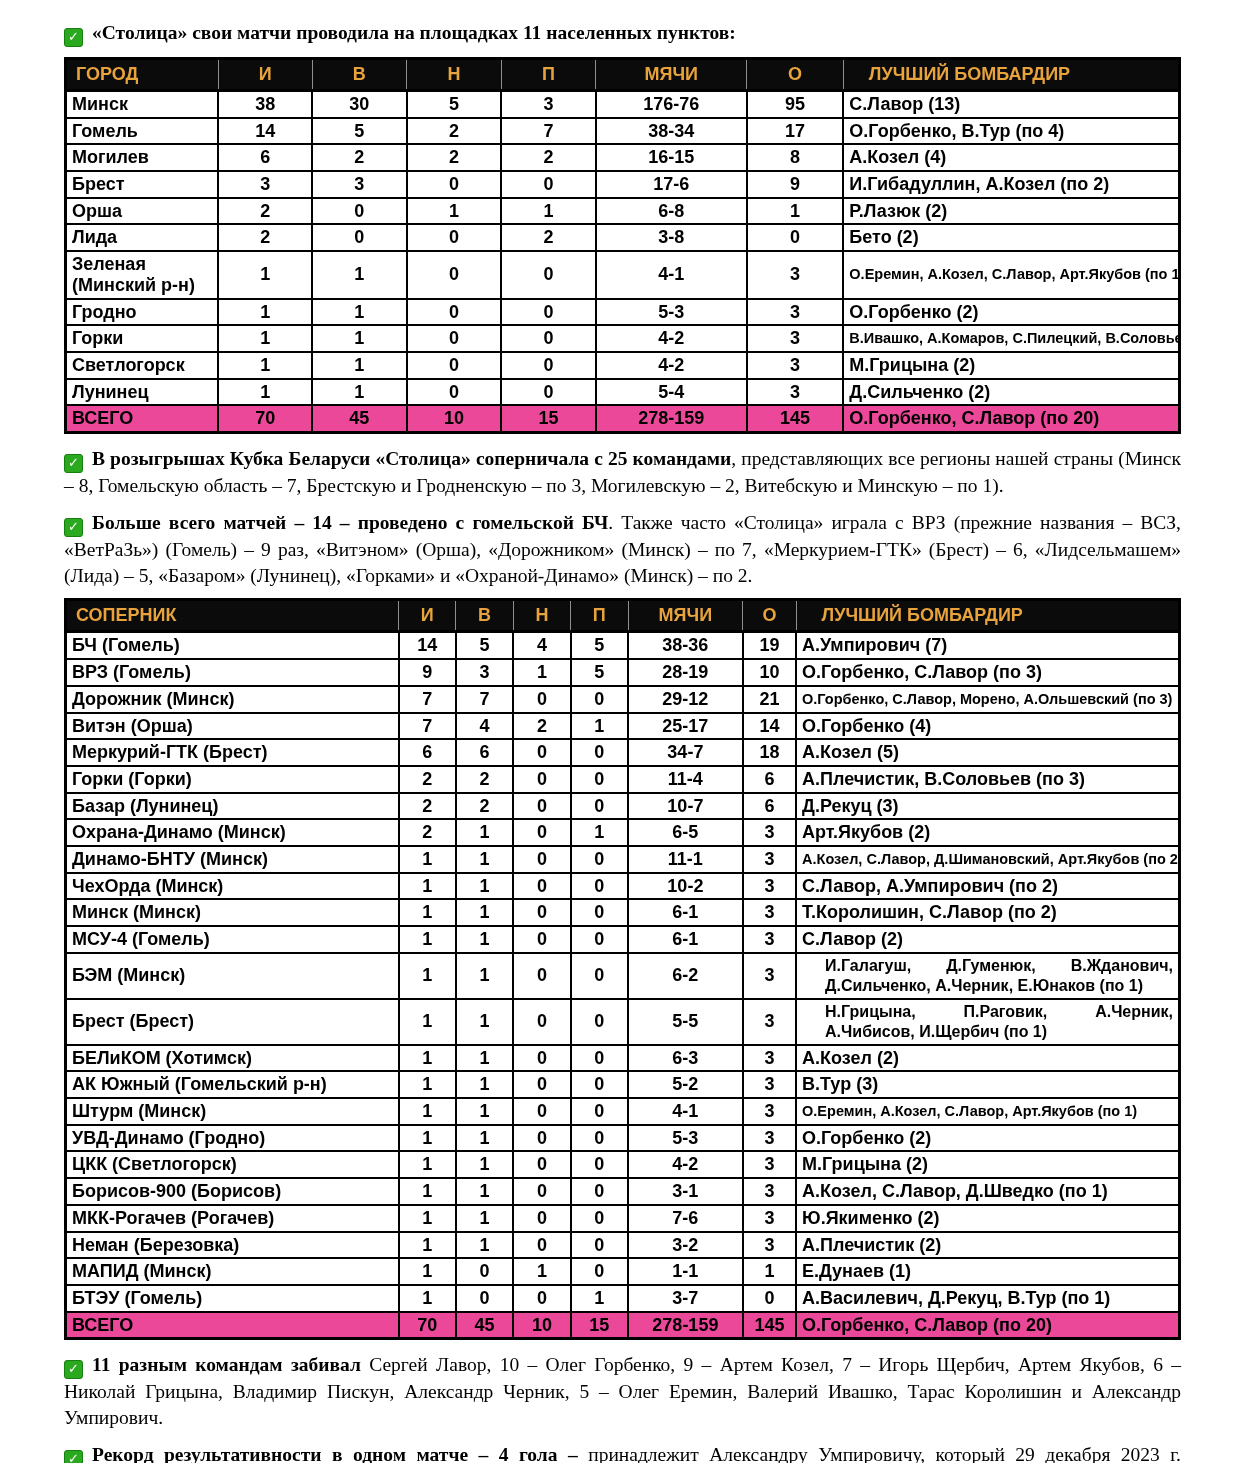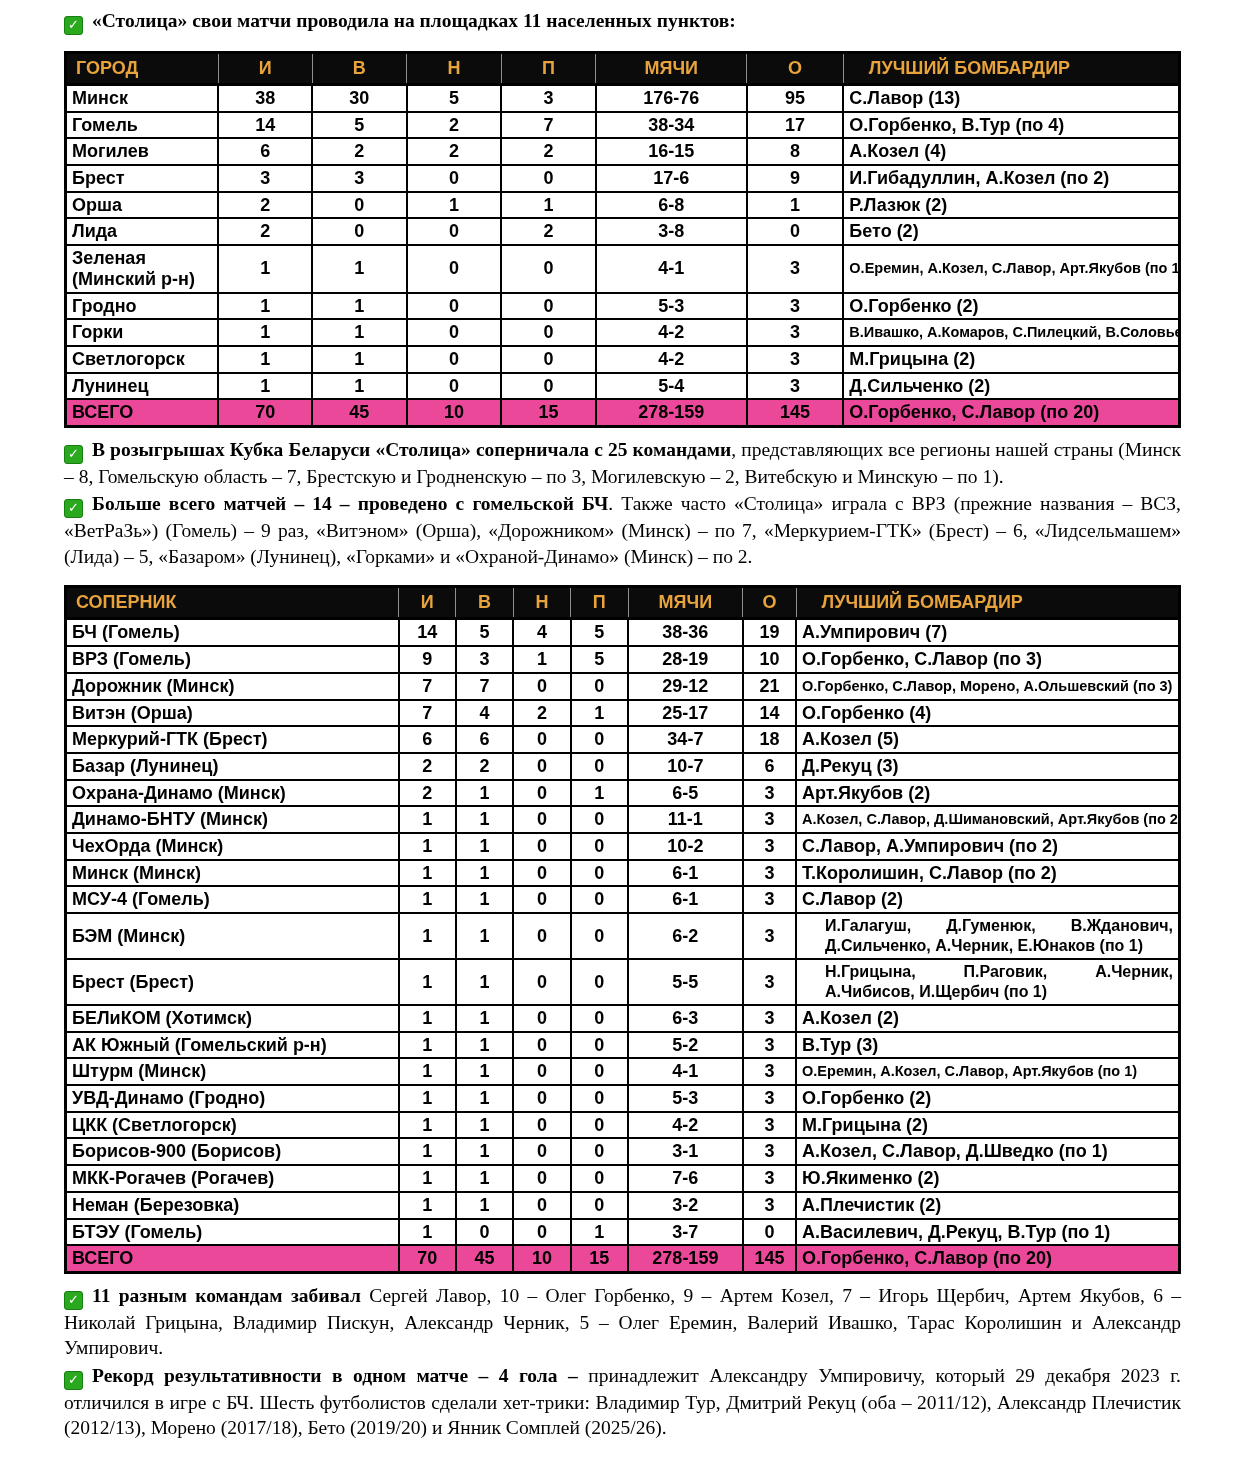--- a/index.html
+++ b/index.html
@@ -1,28 +1,28 @@
 <!DOCTYPE html>
 <html lang="ru"><head>
 <meta charset="utf-8">
 <style>
   html,body{margin:0;padding:0;background:#fff;}
   body{width:1241px;min-height:1463px;font-family:"Liberation Serif",serif;color:#000;}
   .page{padding:8px 60px 10px 64px;width:1117px;}
 
   
-  .para{font-size:19.5px;line-height:25.5px;text-align:justify;margin:0 0 2px 0;}
+  .para{font-size:19.5px;line-height:25.5px;text-align:justify;margin:12px 0 2px 0;}
   .para b{font-weight:bold;}
   .check{display:inline-block;width:17px;height:17px;background:#2aa81e;border:1px solid #157f10;
          border-radius:3px;color:#fff;font-size:13px;line-height:16px;text-align:center;
          font-family:"DejaVu Sans",sans-serif;font-weight:bold;margin-right:9px;vertical-align:-2px;}
 
   
   .tbl{border-collapse:collapse;width:1117px;table-layout:fixed;
-       font-family:"Liberation Sans",sans-serif;margin:16px 0 9px 0;border:3px solid #000;}
+       font-family:"Liberation Sans",sans-serif;margin:10px 0 9px 0;border:3px solid #000;}
   .tbl th{background:#0b0b0b;color:#e8a33c;font-size:18px;font-weight:bold;
           padding:4px 6px;border-left:1px solid #8f8f8f;border-bottom:3px solid #000;
           border-top:2px solid #fff;text-align:center;overflow:hidden;white-space:nowrap;}
   .tbl th:first-child{border-left:2px solid #fff;text-align:left;padding-left:9px;}
   .tbl th.h-left{text-align:left;padding-left:25px;}
   .tbl td{border:2px solid #000;font-size:18px;font-weight:bold;line-height:1.15;
           padding:2px 5px;overflow:hidden;background:#fff;}
   .c-name{text-align:left;padding-left:9px;white-space:normal;}
   .c-num{text-align:center;white-space:nowrap;}
   .c-scorer{text-align:left;padding-left:9px;font-size:17.5px;white-space:nowrap;}
@@ -275,20 +275,30 @@
           <td class="c-num">6</td>
           <td class="c-num">6</td>
           <td class="c-num">0</td>
           <td class="c-num">0</td>
           <td class="c-num">34-7</td>
           <td class="c-num">18</td>
           <td class="c-scorer">А.Козел (5)</td>
         </tr>
 
 
+        <tr>
+          <td class="c-name">Горки (Горки)</td>
+          <td class="c-num">2</td>
+          <td class="c-num">2</td>
+          <td class="c-num">0</td>
+          <td class="c-num">0</td>
+          <td class="c-num">11-4</td>
+          <td class="c-num">6</td>
+          <td class="c-scorer">А.Плечистик, В.Соловьев (по 3)</td>
+        </tr>
 
         <tr>
           <td class="c-name">Базар (Лунинец)</td>
           <td class="c-num">2</td>
           <td class="c-num">2</td>
           <td class="c-num">0</td>
           <td class="c-num">0</td>
           <td class="c-num">10-7</td>
           <td class="c-num">6</td>
           <td class="c-scorer">Д.Рекуц (3)</td>
@@ -452,20 +462,30 @@
           <td class="c-name">Неман (Березовка)</td>
           <td class="c-num">1</td>
           <td class="c-num">1</td>
           <td class="c-num">0</td>
           <td class="c-num">0</td>
           <td class="c-num">3-2</td>
           <td class="c-num">3</td>
           <td class="c-scorer">А.Плечистик (2)</td>
         </tr>
 
+        <tr>
+          <td class="c-name">МАПИД (Минск)</td>
+          <td class="c-num">1</td>
+          <td class="c-num">0</td>
+          <td class="c-num">1</td>
+          <td class="c-num">0</td>
+          <td class="c-num">1-1</td>
+          <td class="c-num">1</td>
+          <td class="c-scorer">Е.Дунаев (1)</td>
+        </tr>
 
         <tr>
           <td class="c-name">БТЭУ (Гомель)</td>
           <td class="c-num">1</td>
           <td class="c-num">0</td>
           <td class="c-num">0</td>
           <td class="c-num">1</td>
           <td class="c-num">3-7</td>
           <td class="c-num">0</td>
           <td class="c-scorer">А.Василевич, Д.Рекуц, В.Тур (по 1)</td>

